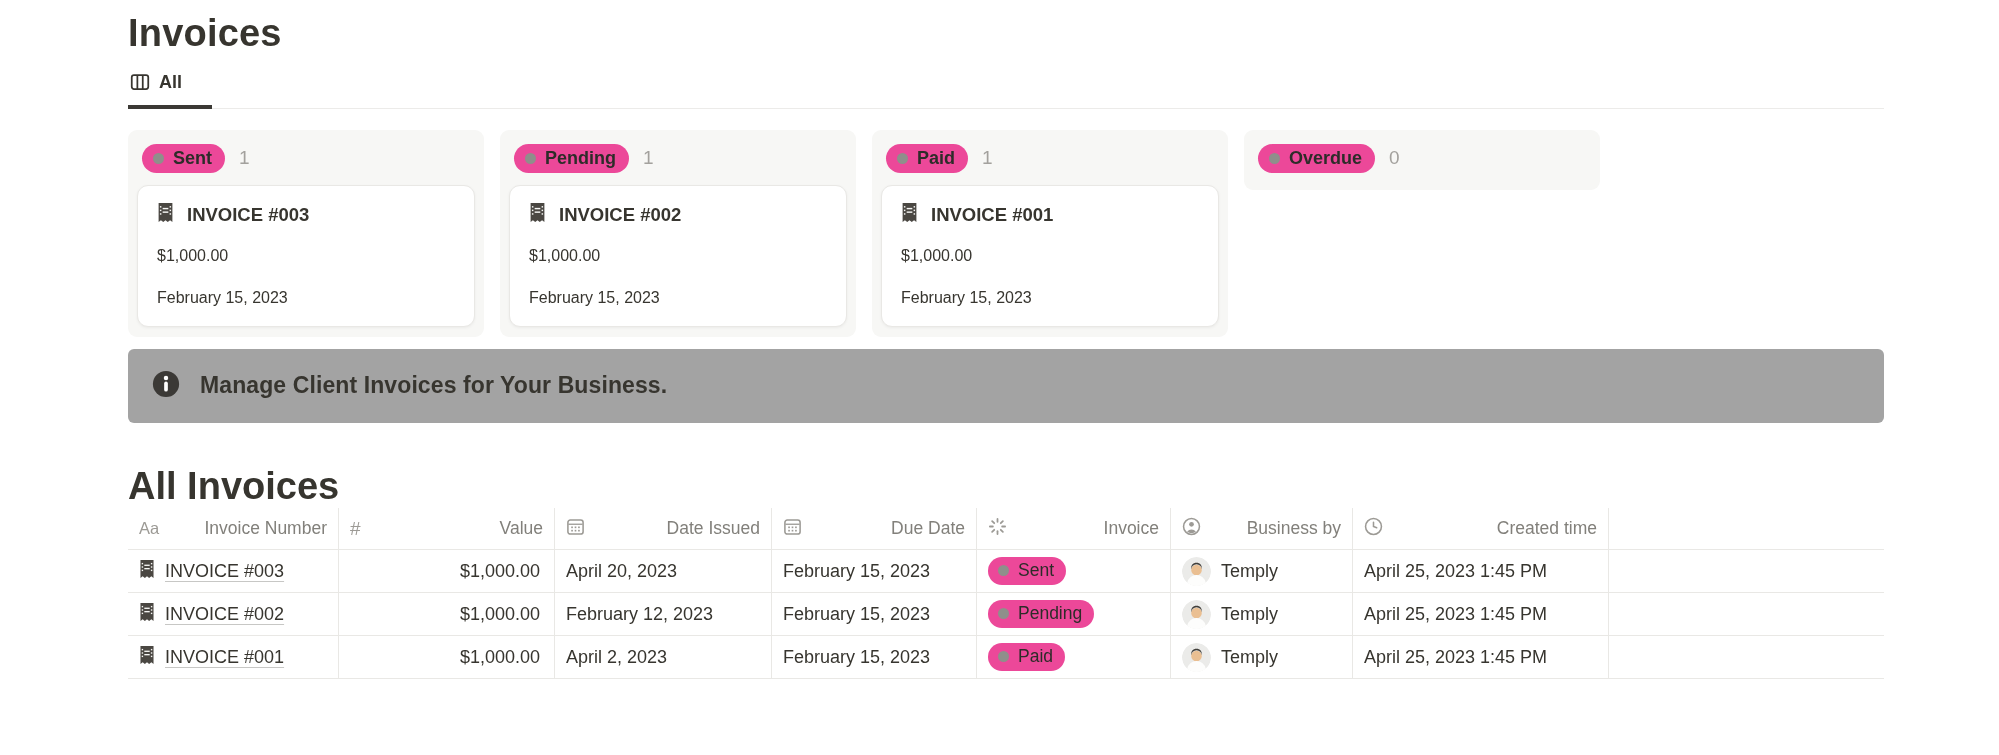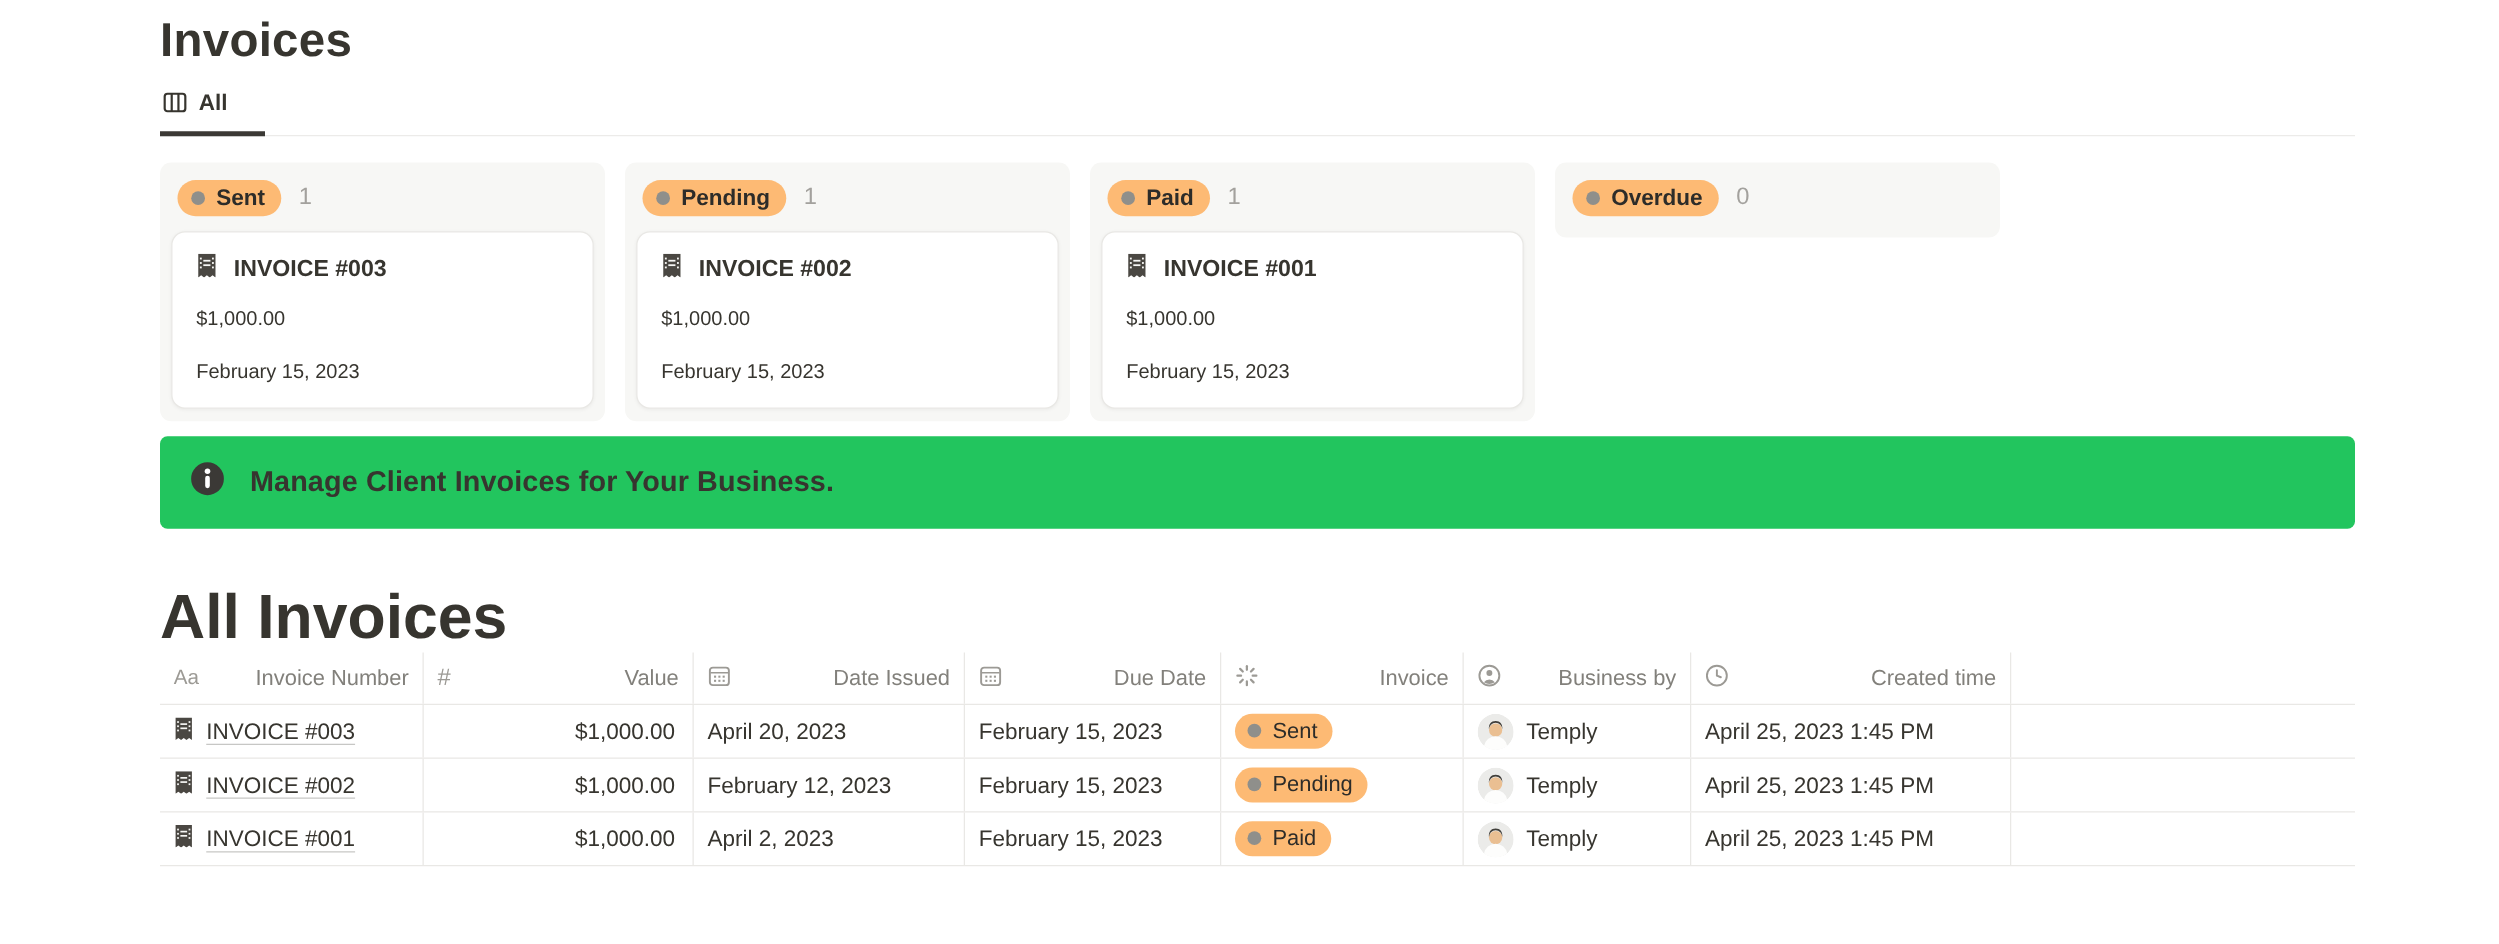--- a/index.html
+++ b/index.html
@@ -22,43 +22,43 @@
     cursor:pointer;
   }
   .tab svg { display:block; }
 
   
   .board { display:flex; gap:16px; margin-top:21px; align-items:flex-start; }
   .board-col { width:356px; background:#f7f7f5; border-radius:9px; padding:9px 9px 10px; }
   .col-head { display:flex; align-items:center; gap:14px; padding:5px 5px 12px; }
   .status-pill {
     display:inline-flex; align-items:center; gap:9px;
-    background:#fdba74; border-radius:20px; padding:4px 13px 4px 11px;
+    background:#ec4899; border-radius:20px; padding:4px 13px 4px 11px;
     font-size:18px; font-weight:600; color:#2d2c29; white-space:nowrap;
   }
   .status-dot { width:11px; height:11px; border-radius:50%; background:#8f8f8b; flex:none; }
   .col-count { font-size:19px; color:#a3a19d; }
   .board-card {
     background:#fff; border:1px solid #e9e8e5; border-radius:11px;
     box-shadow:0 1px 3px rgba(15,15,15,.05);
     padding:17px 19px 19px; cursor:pointer;
   }
   .card-title-row { display:flex; align-items:center; gap:13px; }
   .card-title { font-size:18.5px; font-weight:600; line-height:24px; }
   .card-value { margin-top:19px; font-size:16px; line-height:19px; }
   .card-date  { margin-top:23px; font-size:16px; line-height:19px; }
 
   
   .callout {
-    margin-top:12px; height:74px; background:#22c55e; border-radius:6px;
+    margin-top:12px; height:74px; background:#a3a3a3; border-radius:6px;
     display:flex; align-items:center; gap:20px; padding:0 24px;
   }
   .callout-text { font-size:23px; font-weight:700; letter-spacing:.1px; }
 
-  .section-title { font-size:50px; font-weight:700; line-height:1.15; margin:0; padding-top:42px; }
+  .section-title { font-size:38px; font-weight:700; line-height:1.15; margin:0; padding-top:42px; }
 
   
   .dtable { width:100%; }
   .trow { display:flex; align-items:stretch; border-bottom:1px solid #e9e8e5; height:43px; }
   .trow.thead { height:42px; }
   .tcell {
     display:flex; align-items:center; gap:10px; padding:0 11px;
     border-right:1px solid #e9e8e5; overflow:hidden; white-space:nowrap;
     font-size:18px; color:#37352f;
   }

